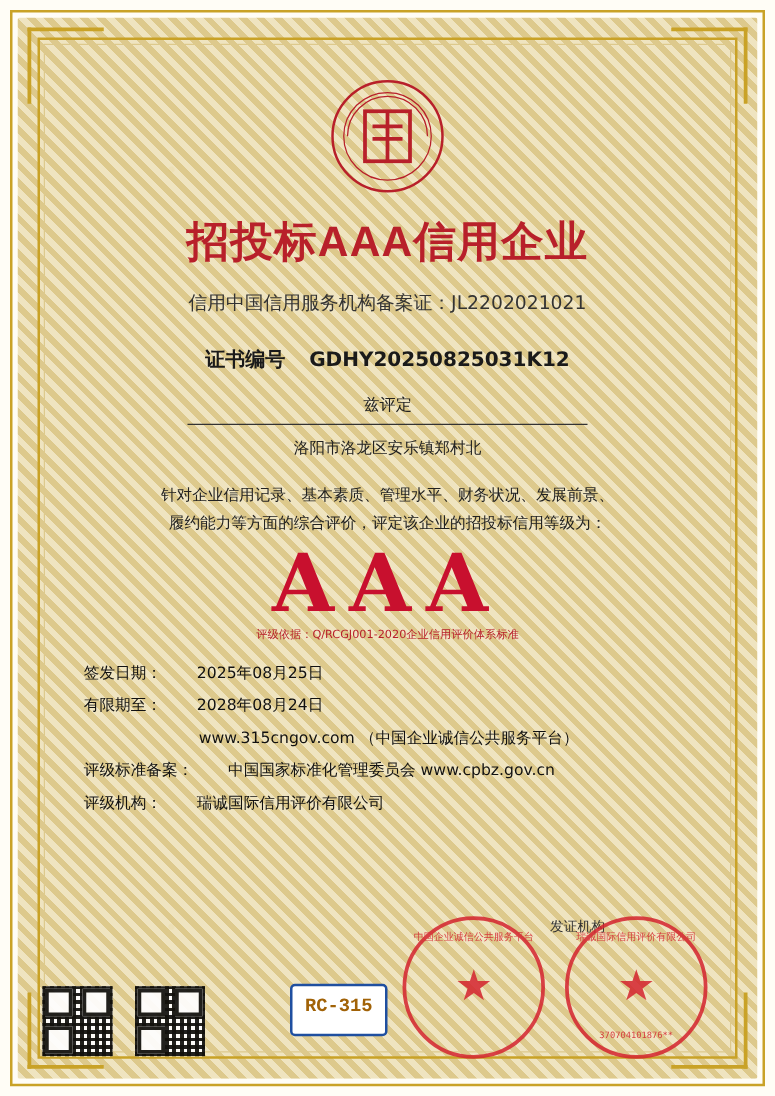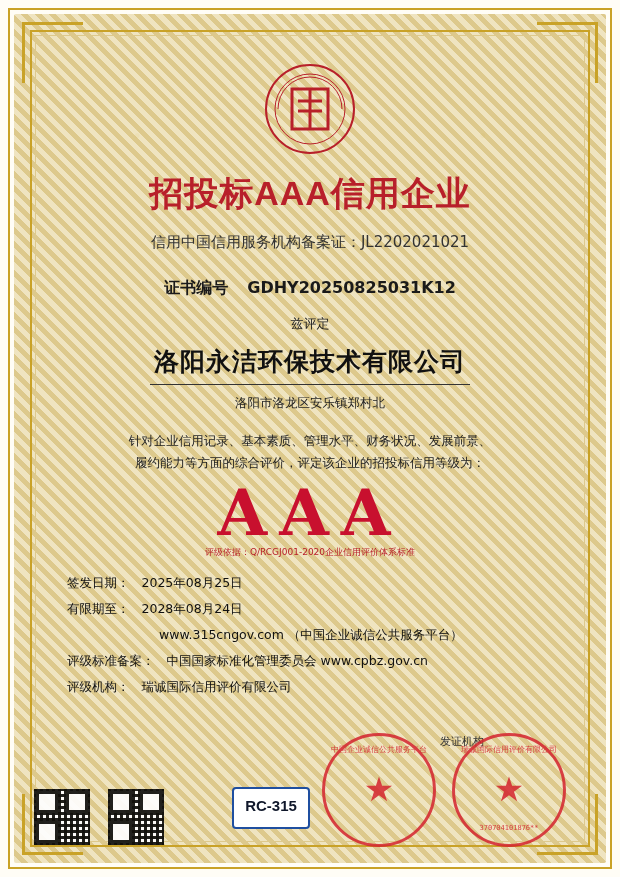--- a/index.html
+++ b/index.html
@@ -151,21 +151,21 @@
     padding-left:22px;
     font-family:"DejaVu Sans", sans-serif;
   }
   .field{
     font-size:12.5px;
     color:#111;
     margin-bottom:9px;
     white-space:nowrap;
   }
   .field .lbl{display:inline-block;}
-  .field .val{display:inline-block;margin-left:8px;}
+  .field .val{display:inline-block;margin-left:24px;}
   .url-row{
     font-size:12.5px;color:#111;margin-bottom:9px;
     padding-left:92px;
   }
 
   
   .bottom{
     position:absolute;left:0;right:0;bottom:6px;height:120px;
   }
   .qr{
@@ -180,22 +180,22 @@
   .qr.q1{left:34px;}
   .qr.q2{left:108px;}
   .qr-finder{
     position:absolute;width:16px;height:16px;border:3px solid #111;background:#fff;
   }
   .rc315{
     position:absolute;left:232px;bottom:42px;
     width:74px;height:38px;
     border:2px solid #1f4fa0;
     border-radius:4px;
-    color:#0f172a;
-    font-family:Liberation Sans, sans-serif;
+    color:#a16207;
+    font-family:Liberation Mono, monospace;
     font-weight:bold;
     font-size:15px;
     line-height:34px;
     text-align:center;
     background:#fff;
   }
   .stamp{
     position:absolute;bottom:24px;
     width:108px;height:108px;
     border-radius:50%;
@@ -259,21 +259,20 @@
     <div class="subtitle">信用中国信用服务机构备案证：JL2202021021</div>
 
     <div class="certno">
       <span>证书编号</span>
       <span style="display:inline-block;width:8px"></span>
       <span>GDHY20250825031K12</span>
     </div>
 
     <div class="hereby">兹评定</div>
 
-    <div class="company">洛阳永洁环保技术有限公司</div>
     <div class="rule"></div>
     <div class="address">洛阳市洛龙区安乐镇郑村北</div>
 
     <div class="desc">
       <div>针对企业信用记录、基本素质、管理水平、财务状况、发展前景、</div>
       <div>履约能力等方面的综合评价，评定该企业的招投标信用等级为：</div>
     </div>
 
     <div class="grade">AAA</div>
     <div class="grade-basis">评级依据：Q/RCGJ001-2020企业信用评价体系标准</div>

